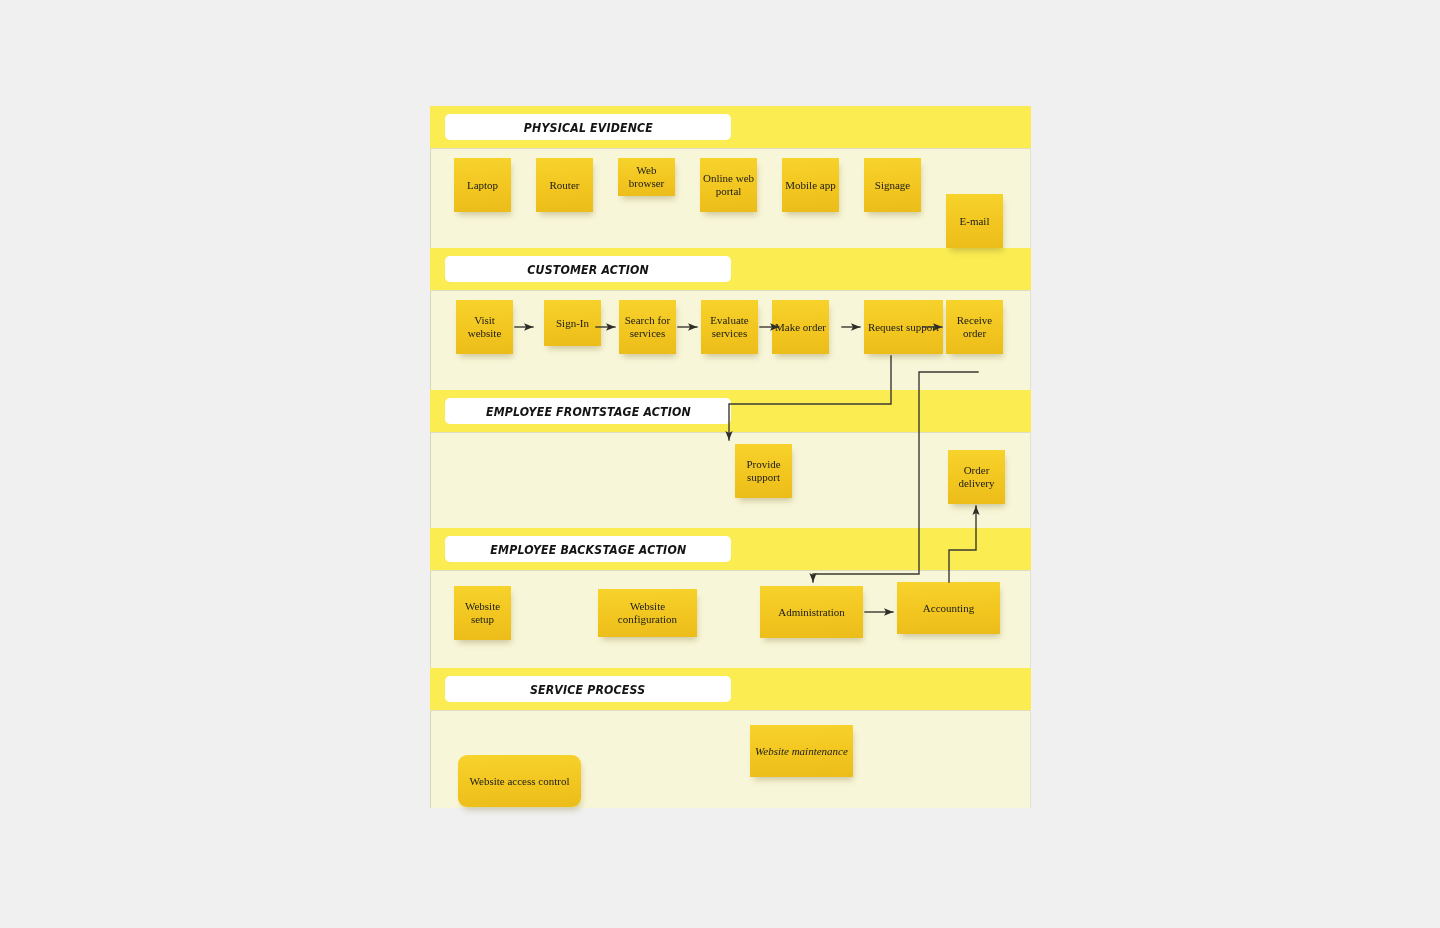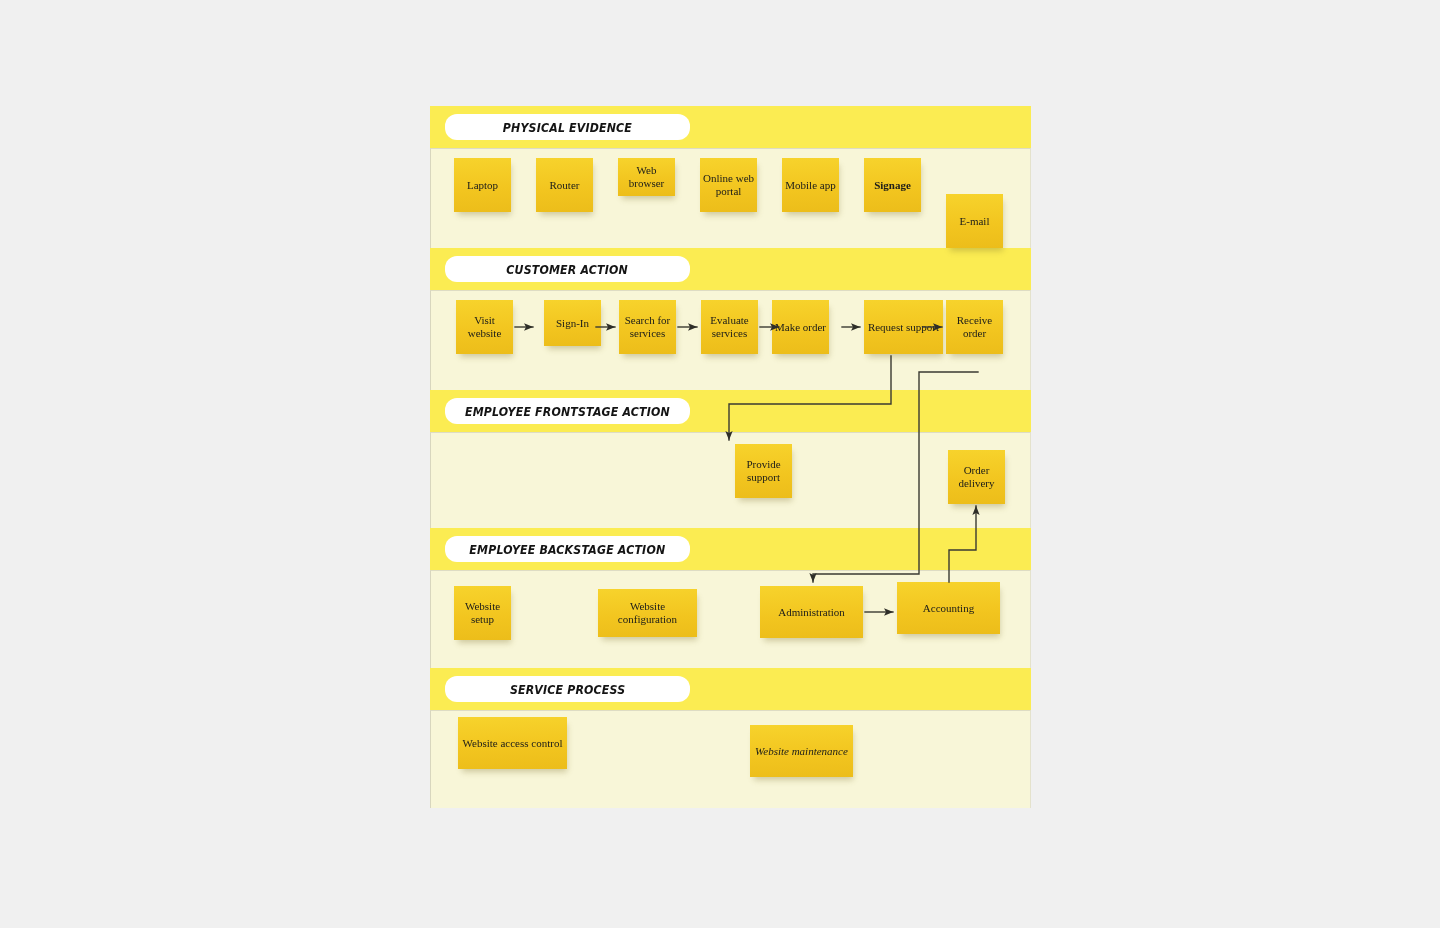--- a/index.html
+++ b/index.html
@@ -42,24 +42,24 @@
 
   .band-body {
     background: #f8f6d8;
     border-left: 1px solid #d8d6be;
     border-right: 1px solid #e4e2cc;
     border-top: 1px solid #dedcc4;
   }
 
   .pill {
     margin-left: 15px;
-    width: 245px;
+    width: 286px;
     height: 26px;
     background: #ffffff;
-    border-radius: 12px;
+    border-radius: 5px;
     display: flex;
     align-items: center;
     justify-content: center;
   }
 
   .pill-label {
     font-family: "DejaVu Sans", sans-serif;
     font-weight: bold;
     font-style: italic;
     font-size: 12.5px;
@@ -136,40 +136,40 @@
         <span class="pill-label">SERVICE PROCESS</span>
       </div>
     </div>
     <div class="band band-body" style="top:604px;height:98px;"></div>
 
     <div class="card" style="left: 24px; top: 52px; width: 57px; height: 54px;">Laptop</div>
     <div class="card" style="left: 106px; top: 52px; width: 57px; height: 54px;">Router</div>
     <div class="card" style="left: 188px; top: 52px; width: 57px; height: 38px;">Web browser</div>
     <div class="card" style="left: 270px; top: 52px; width: 57px; height: 54px;">Online web portal</div>
     <div class="card" style="left: 352px; top: 52px; width: 57px; height: 54px;">Mobile app</div>
-    <div class="card" style="left: 434px; top: 52px; width: 57px; height: 54px; font-weight: bold;">Signage</div>
+    <div class="card" style="left: 434px; top: 52px; width: 57px; height: 54px;">Signage</div>
     <div class="card" style="left: 516px; top: 52px; width: 57px; height: 54px; margin-top: 36px;">E-mail</div>
 
     <div class="card" style="left: 26px; top: 194px; width: 57px; height: 54px;">Visit website</div>
     <div class="card" style="left: 114px; top: 194px; width: 57px; height: 46px;">Sign-In</div>
     <div class="card" style="left: 189px; top: 194px; width: 57px; height: 54px;">Search for services</div>
     <div class="card" style="left: 271px; top: 194px; width: 57px; height: 54px;">Evaluate services</div>
     <div class="card" style="left: 342px; top: 194px; width: 57px; height: 54px;">Make order</div>
     <div class="card" style="left: 434px; top: 194px; width: 79px; height: 54px;">Request support</div>
     <div class="card" style="left: 516px; top: 194px; width: 57px; height: 54px;">Receive order</div>
 
     <div class="card" style="left: 271px; top: 338px; width: 57px; height: 54px; margin-left: 34px;">Provide support</div>
     <div class="card" style="left: 518px; top: 344px; width: 57px; height: 54px;">Order delivery</div>
 
     <div class="card" style="left: 24px; top: 480px; width: 57px; height: 54px;">Website setup</div>
     <div class="card" style="left: 168px; top: 483px; width: 99px; height: 48px;">Website configuration</div>
     <div class="card" style="left: 330px; top: 480px; width: 103px; height: 52px;">Administration</div>
     <div class="card" style="left: 467px; top: 476px; width: 103px; height: 52px;">Accounting</div>
 
-    <div class="card" style="left: 28px; top: 611px; width: 109px; height: 52px;">Website access control</div>
+    <div class="card" style="left: 28px; top: 649px; width: 123px; height: 52px; border-radius: 9px;">Website access control</div>
     <div class="card" style="left: 320px; top: 619px; width: 103px; height: 52px; font-style: italic;">Website maintenance</div>
 
     <svg id="wires" viewBox="0 0 601 702">
       <defs>
         <marker id="ah" markerWidth="8" markerHeight="8" refX="6.4" refY="3" orient="auto" markerUnits="strokeWidth">
           <path d="M0,0.4 L6.6,3 L0,5.6 L1.4,3 Z" fill="#2e2e28"></path>
         </marker>
       </defs>
 
       <g stroke="#3a3a32" stroke-width="1.4" fill="none" stroke-linecap="square" stroke-linejoin="miter" marker-end="url(#ah)">

